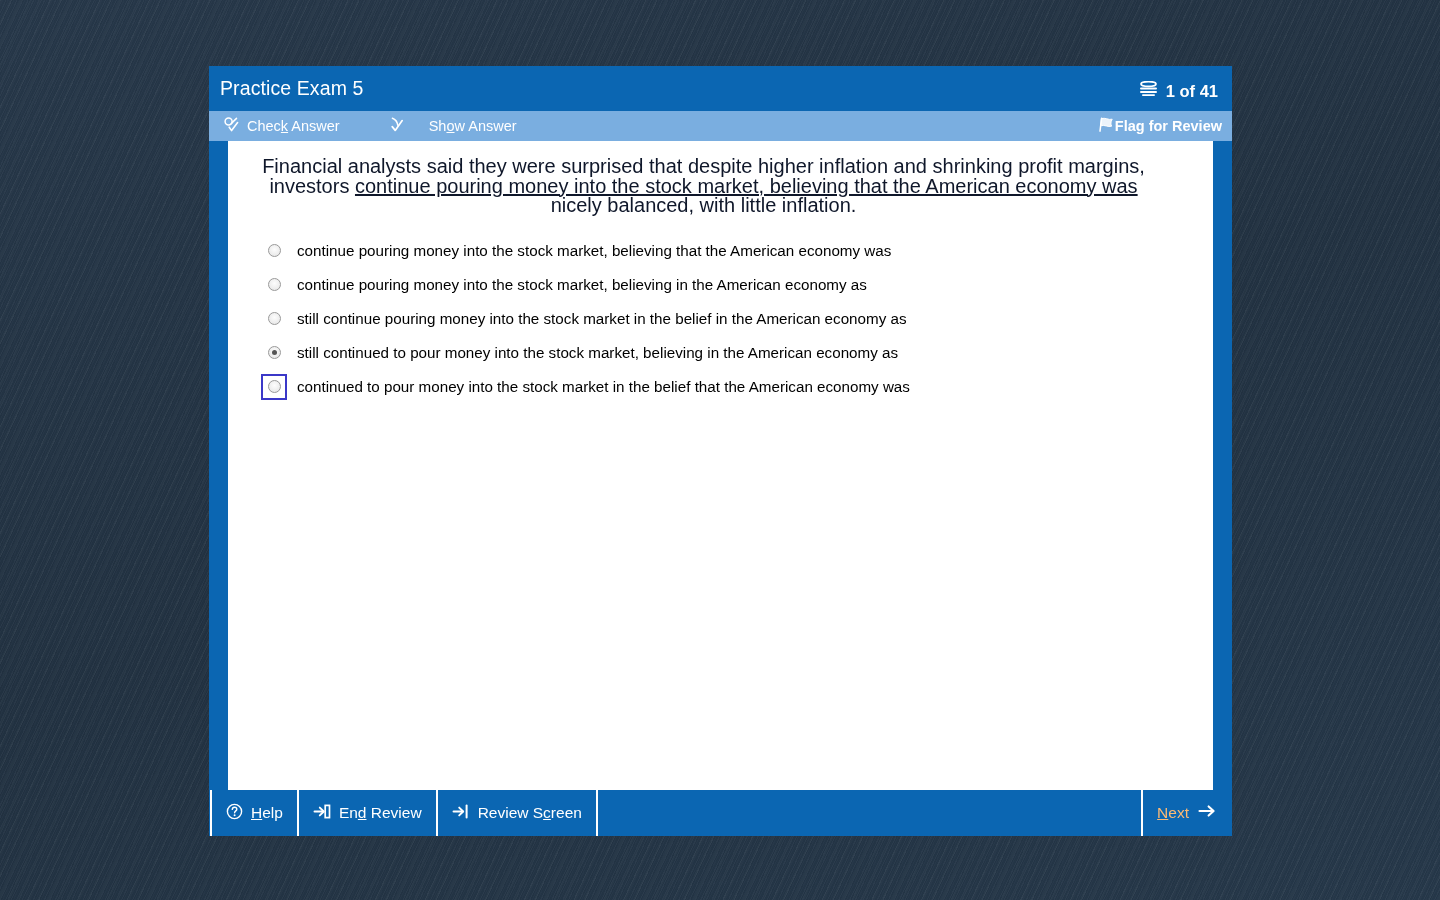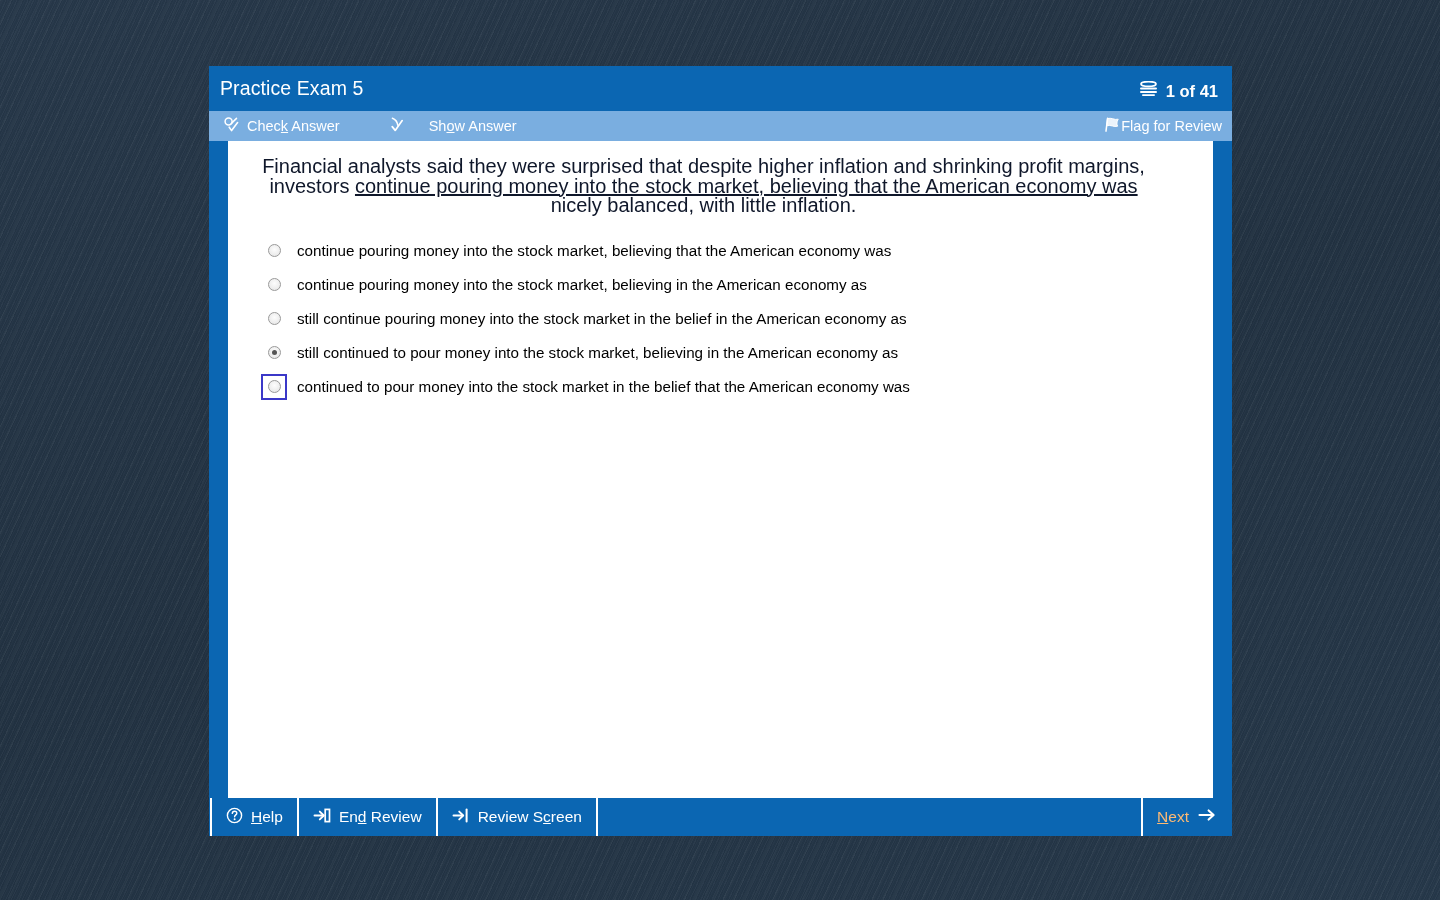--- a/index.html
+++ b/index.html
@@ -98,20 +98,21 @@
     position: absolute;
     right: 10px;
     top: 0;
     display: flex;
     align-items: center;
     color: #ffffff;
     font-size: 14.5px;
     height: 30px;
     white-space: nowrap;
     cursor: pointer;
+    font-weight: bold;
   }
   .u { text-decoration: underline; }
 
   
   #window-body {
     flex: 1 1 auto;
     display: flex;
     background: #0b66b2;
     padding: 0 19px 0 19px;
     min-height: 0;
@@ -179,21 +180,21 @@
   }
   .option-label {
     color: #000000;
     font-size: 15.2px;
     line-height: 18px;
     white-space: nowrap;
   }
 
   
   #bottom-bar {
-    height: 38px;
+    height: 46px;
     background: #0b66b2;
     display: flex;
     align-items: stretch;
     flex: 0 0 auto;
     padding: 0 1px;
   }
   .nav-btn {
     display: flex;
     align-items: center;
     gap: 8px;

